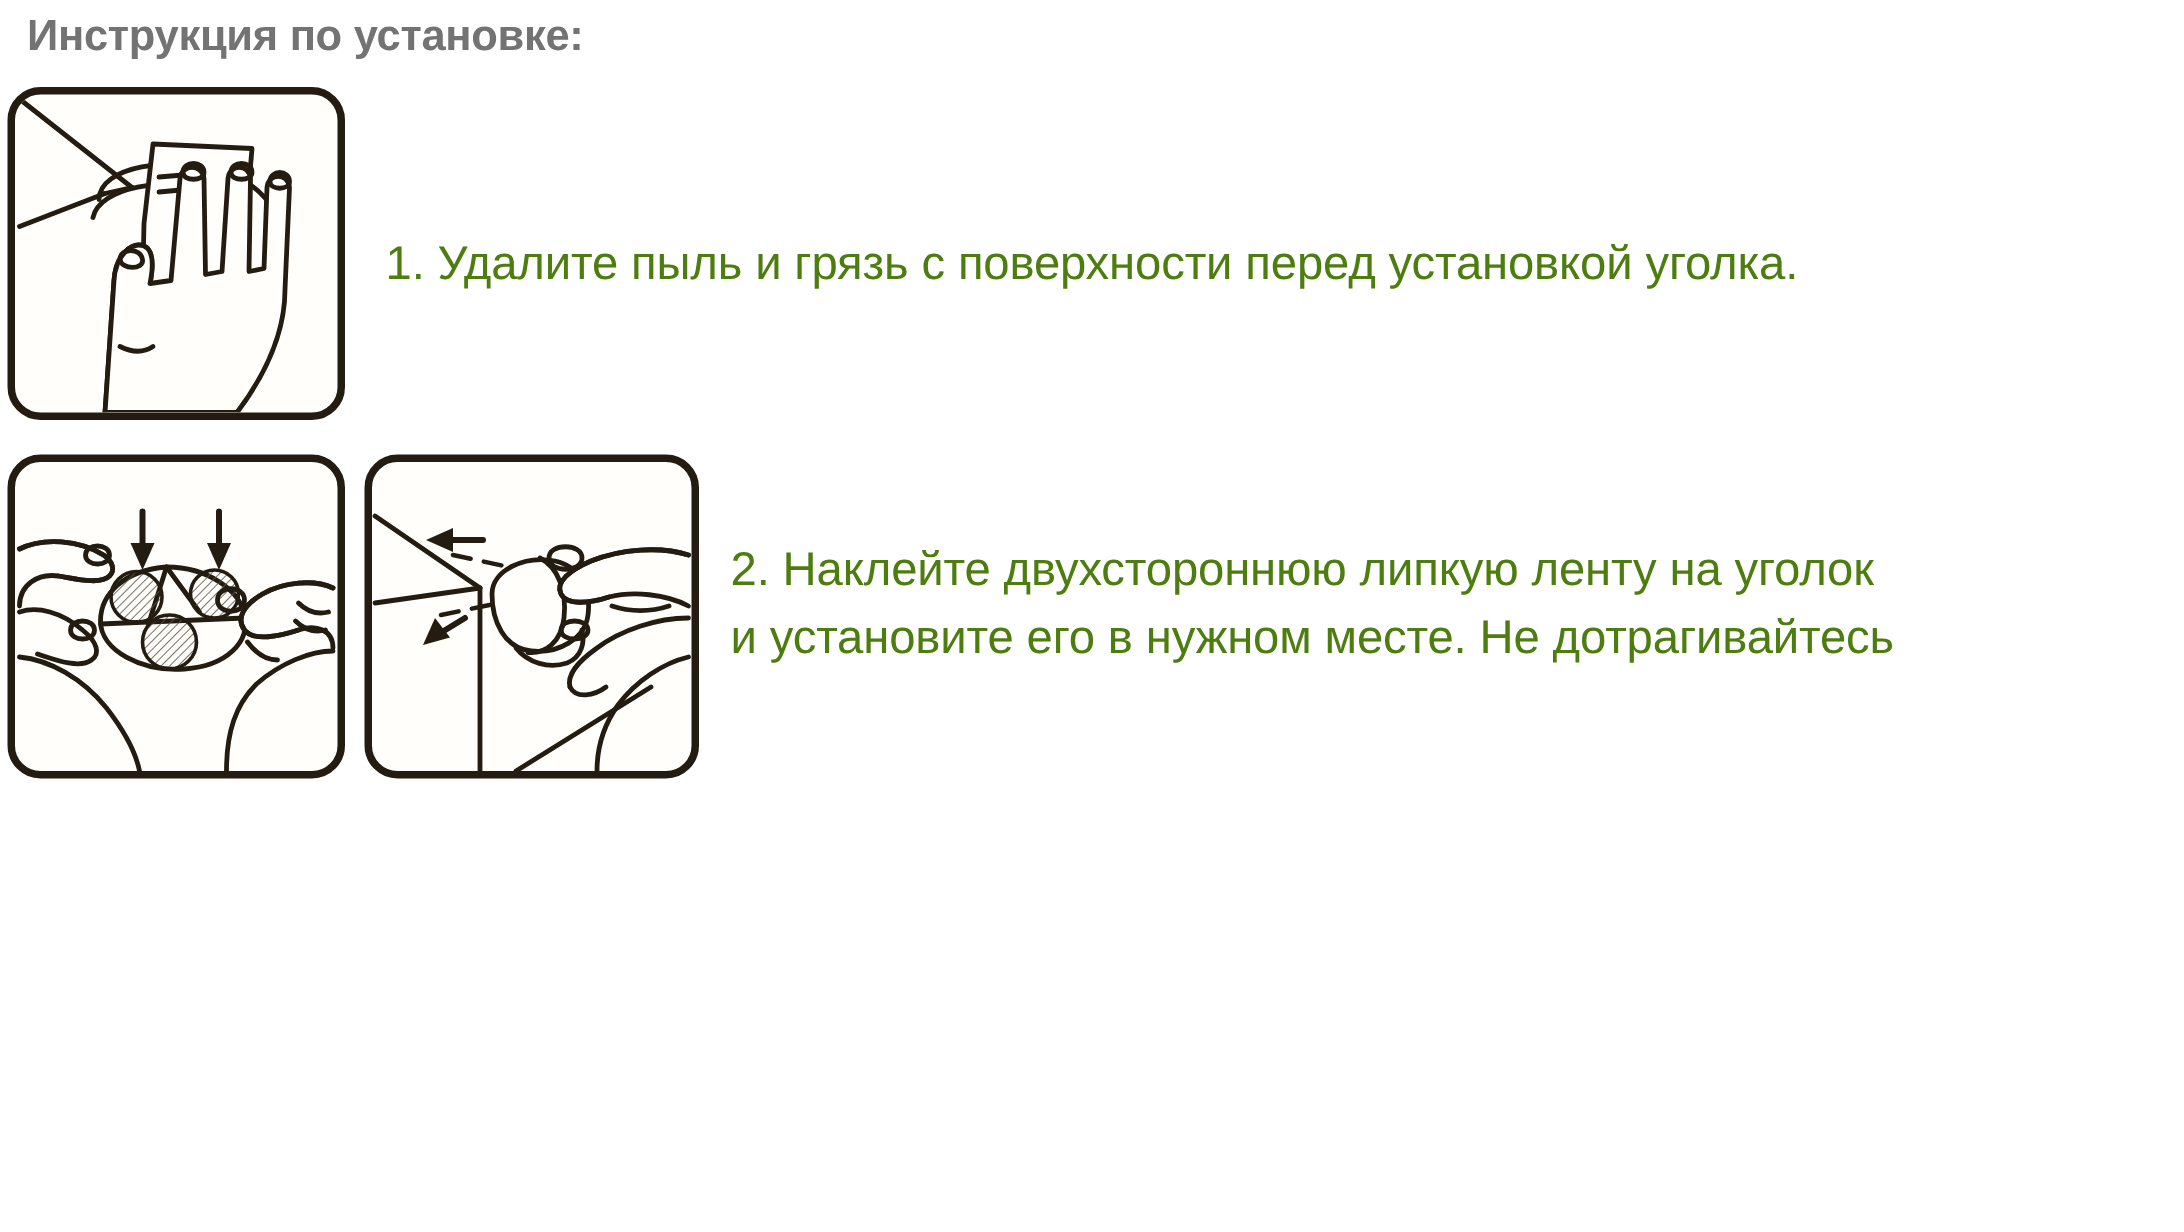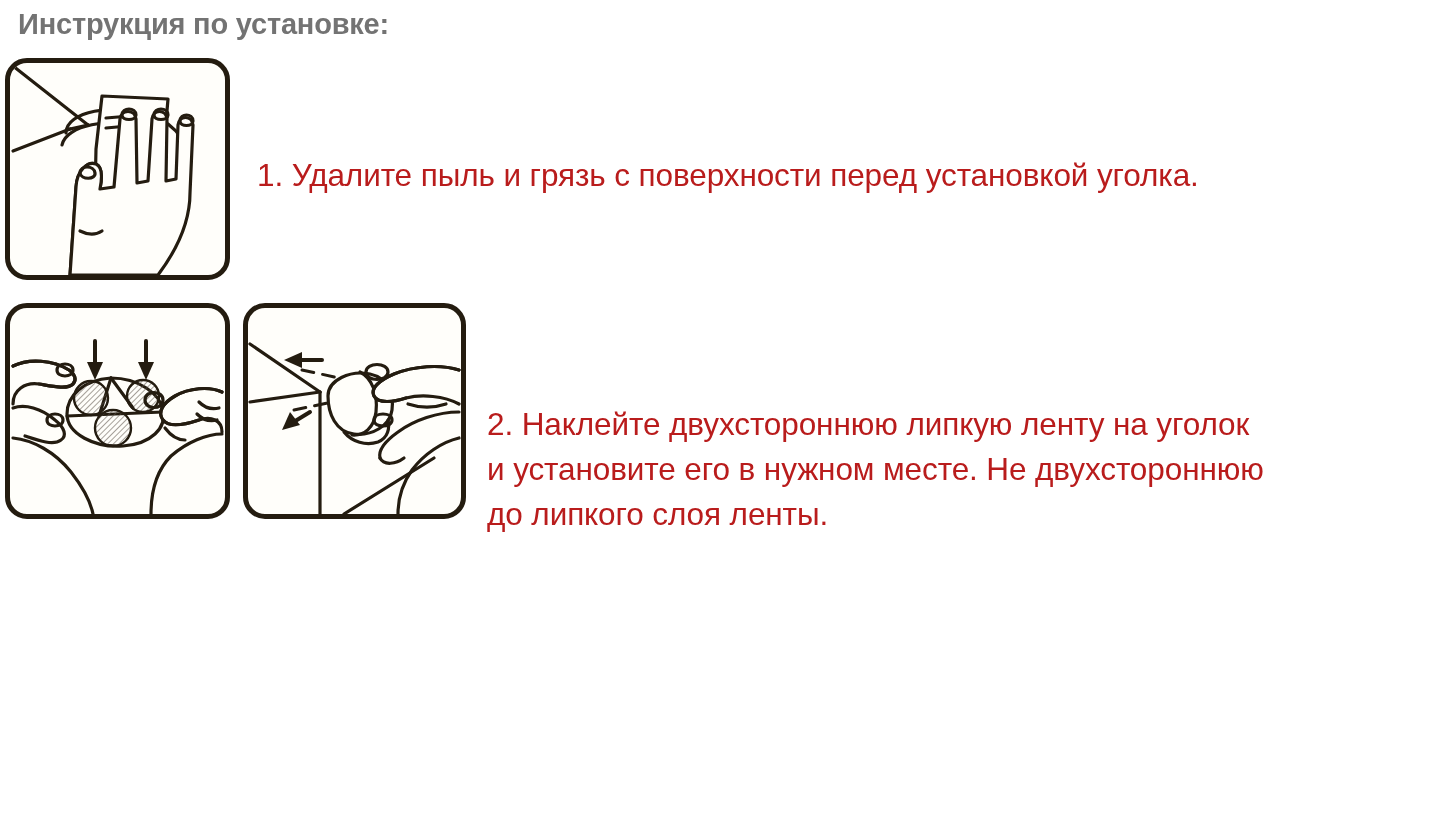--- a/index.html
+++ b/index.html
@@ -43,35 +43,34 @@
 
   #panel-clean      { left: 5px;   top: 58px;  width: 225px; height: 222px; }
   #panel-peel       { left: 5px;   top: 303px; width: 225px; height: 216px; }
   #panel-attach     { left: 243px; top: 303px; width: 223px; height: 216px; }
 
   
   .instruction {
     position: absolute;
     font-size: 31.5px;
     line-height: 45px;
-    color: #b91c1c;
+    color: #4d7c0f;
     font-weight: normal;
     letter-spacing: -0.1px;
   }
   #instruction-1 {
     left: 257px;
     top: 153px;
     width: 1190px;
     white-space: nowrap;
   }
   #instruction-2 {
     left: 487px;
     top: 357px;
     width: 965px;
-    margin-top: 45px;
   }
   .instruction .line { display: block; white-space: nowrap; }
 </style>
 </head>
 <body>
 
 <div class="page-title">Инструкция по установке:</div>
 
 <div class="panel" id="panel-clean">
   <svg viewBox="0 0 215 212" xmlns="http://www.w3.org/2000/svg">
@@ -196,15 +195,14 @@
     </g>
   </svg>
 </div>
 
 <div class="instruction" id="instruction-1">
   <span class="line">1. Удалите пыль и грязь с поверхности перед установкой уголка.</span>
 </div>
 
 <div class="instruction" id="instruction-2">
   <span class="line">2. Наклейте двухстороннюю липкую ленту на уголок</span>
-  <span class="line">и установите его в нужном месте. Не двухстороннюю</span>
-  <span class="line">до липкого слоя ленты.</span>
+  <span class="line">и установите его в нужном месте. Не дотрагивайтесь</span>
 </div>
 
 </body></html>

